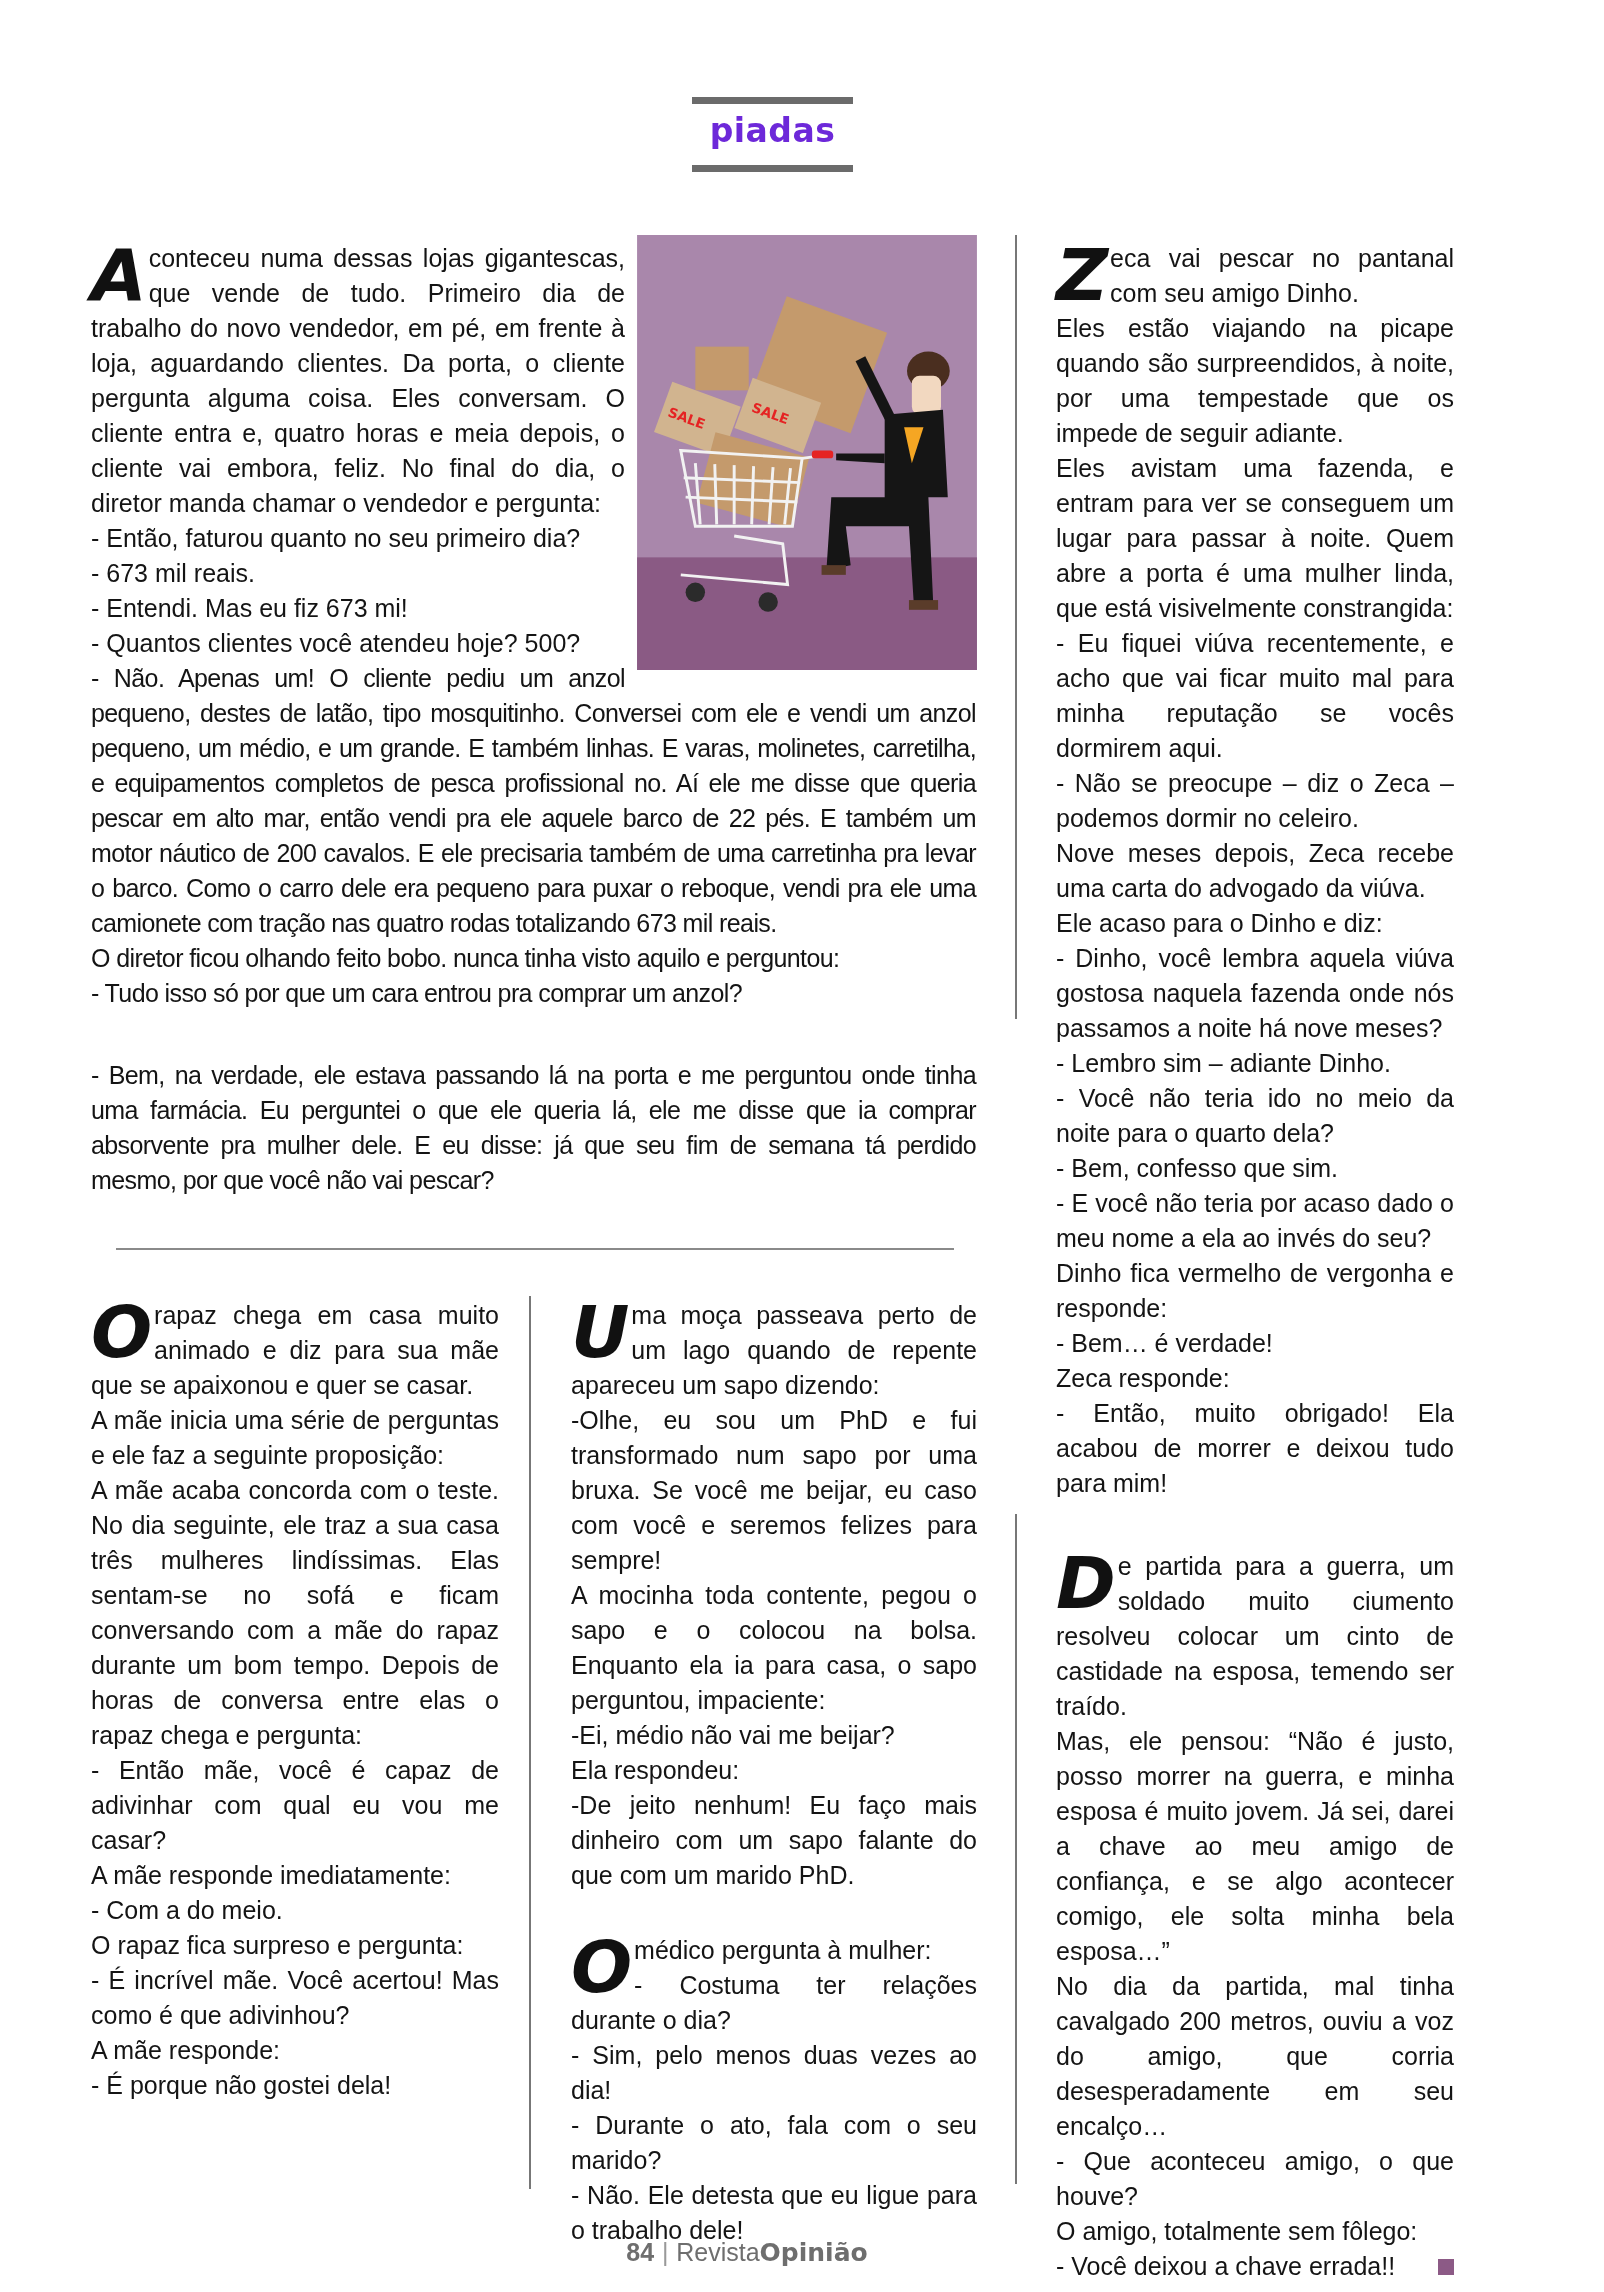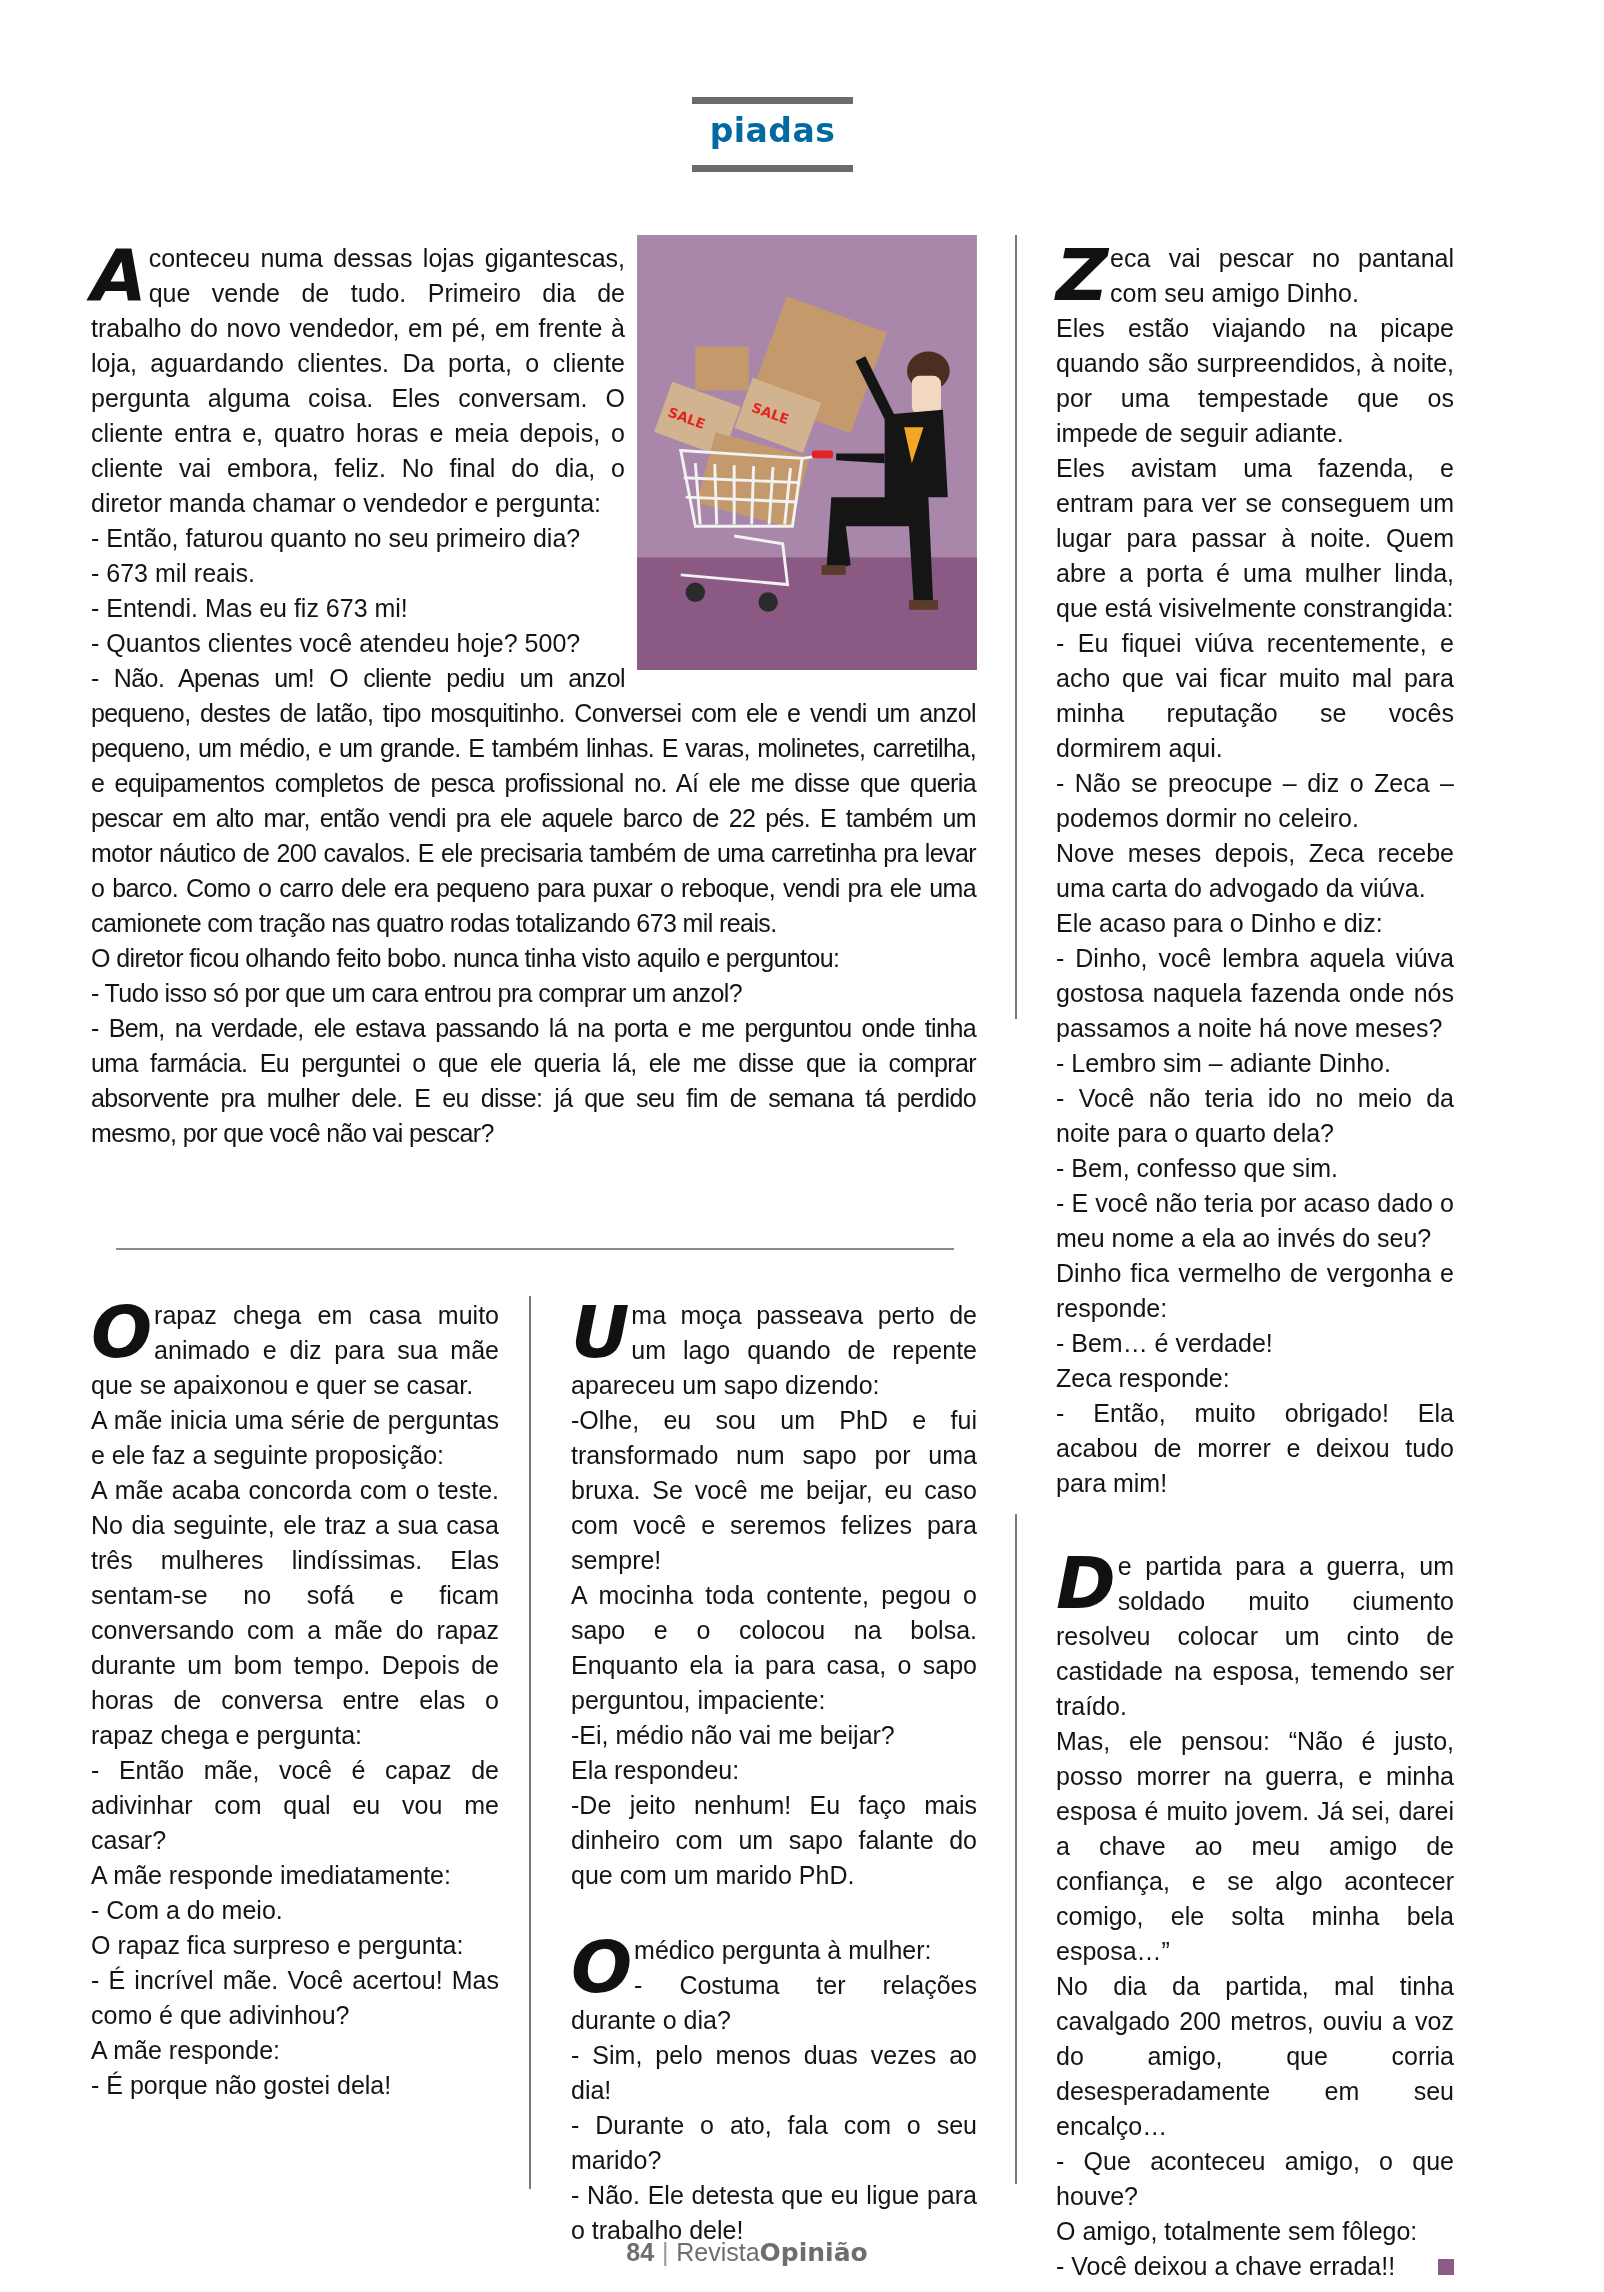--- a/index.html
+++ b/index.html
@@ -4,21 +4,21 @@
 <style>
   html, body { margin: 0; padding: 0; background: #ffffff; }
   body { width: 1605px; height: 2292px; position: relative; overflow: hidden;
          font-family: "Liberation Sans", sans-serif; color: #1a1a1a; }
 
   .section-header { position: absolute; left: 692px; top: 97px; width: 161px; height: 78px; }
   .section-header .bar { position: absolute; left: 0; width: 161px; height: 6.8px; background: #6b6b6b; }
   .section-header .bar.top { top: 0; }
   .section-header .bar.bottom { top: 68px; }
   .section-header .title { position: absolute; left: 0; width: 161px; top: 13.6px; text-align: center;
-        font-family: "DejaVu Sans", sans-serif; font-weight: bold; font-size: 33px; color: #0369a1; letter-spacing: 0.5px; }
+        font-family: "DejaVu Sans", sans-serif; font-weight: bold; font-size: 33px; color: #6d28d9; letter-spacing: 0.5px; }
 
   .article { position: absolute; font-size: 25px; line-height: 35px; color: #141414; }
   .article p { margin: 0; text-align: justify; }
   .dropcap { float: left; font-family: "DejaVu Sans", sans-serif; font-weight: bold; font-style: italic;
              font-size: 72px; line-height: 56px; margin: 5.8px 1.9px 0 0; color: #111; }
 
   .illustration { position: absolute; left: 637px; top: 235px; width: 340px; height: 435px; }
 
   .vline { position: absolute; width: 1.9px; background: #777; }
   .hline { position: absolute; height: 1.9px; background: #8a8a8a; }
@@ -43,21 +43,21 @@
 <div class="article" style="left:91px; top:241px; width:885px;">
   <div style="float:right; width:351px; height:437px;"></div>
   <p><span class="dropcap">A</span><span>conteceu numa dessas lojas gigantescas, que vende de tudo. Primeiro dia de trabalho do novo vendedor, em pé, em frente à loja, aguardando clientes. Da porta, o cliente pergunta alguma coisa. Eles conversam. O cliente entra e, quatro horas e meia depois, o cliente vai embora, feliz. No final do dia, o diretor manda chamar o vendedor e pergunta:</span></p>
   <p>- Então, faturou quanto no seu  primeiro dia?</p>
   <p>- 673 mil reais.</p>
   <p>- Entendi. Mas eu fiz 673 mi!</p>
   <p>- Quantos clientes você atendeu hoje? 500?</p>
   <p style="letter-spacing:-0.6px;">- Não. Apenas um! O cliente pediu um anzol pequeno, destes de latão, tipo mosquitinho. Conversei com ele e vendi um anzol pequeno, um médio, e um grande. E também linhas. E varas, molinetes, carretilha, e equipamentos completos de pesca profissional no. Aí ele me disse que queria pescar em alto mar, então vendi pra ele aquele barco de 22 pés. E também um motor náutico de 200 cavalos. E ele precisaria também de uma carretinha pra levar o barco. Como o carro dele era pequeno para puxar o reboque, vendi pra ele uma camionete com tração nas quatro rodas totalizando 673 mil reais.</p>
   <p style="letter-spacing:-0.6px;">O diretor ficou olhando feito bobo. nunca tinha visto aquilo e perguntou:</p>
   <p style="letter-spacing:-0.6px;">- Tudo isso só por que um cara entrou pra comprar um anzol?</p>
-  <p style="letter-spacing:-0.6px;">- Bem, na verdade, ele estava passando lá na porta e me perguntou onde tinha uma farmácia. Eu perguntei o que ele queria lá, ele me disse que ia comprar absorvente pra mulher dele. E eu disse: já que seu fim de semana tá perdido mesmo, por que você não vai pescar?</p>
+  <p style="letter-spacing:-0.6px;margin-top:47px;">- Bem, na verdade, ele estava passando lá na porta e me perguntou onde tinha uma farmácia. Eu perguntei o que ele queria lá, ele me disse que ia comprar absorvente pra mulher dele. E eu disse: já que seu fim de semana tá perdido mesmo, por que você não vai pescar?</p>
 </div>
 
 <div class="illustration">
   <svg width="340" height="435" viewBox="0 0 350 448">
     <rect x="0" y="0" width="350" height="448" fill="#a987ab"></rect>
     <rect x="0" y="332" width="350" height="116" fill="#8a5a84"></rect>
 
     <rect x="60" y="115" width="55" height="45" fill="#c49a6c"></rect>
     <g transform="rotate(20 190 140)">
         <rect x="130" y="80" width="110" height="110" fill="#c49a6c"></rect>

